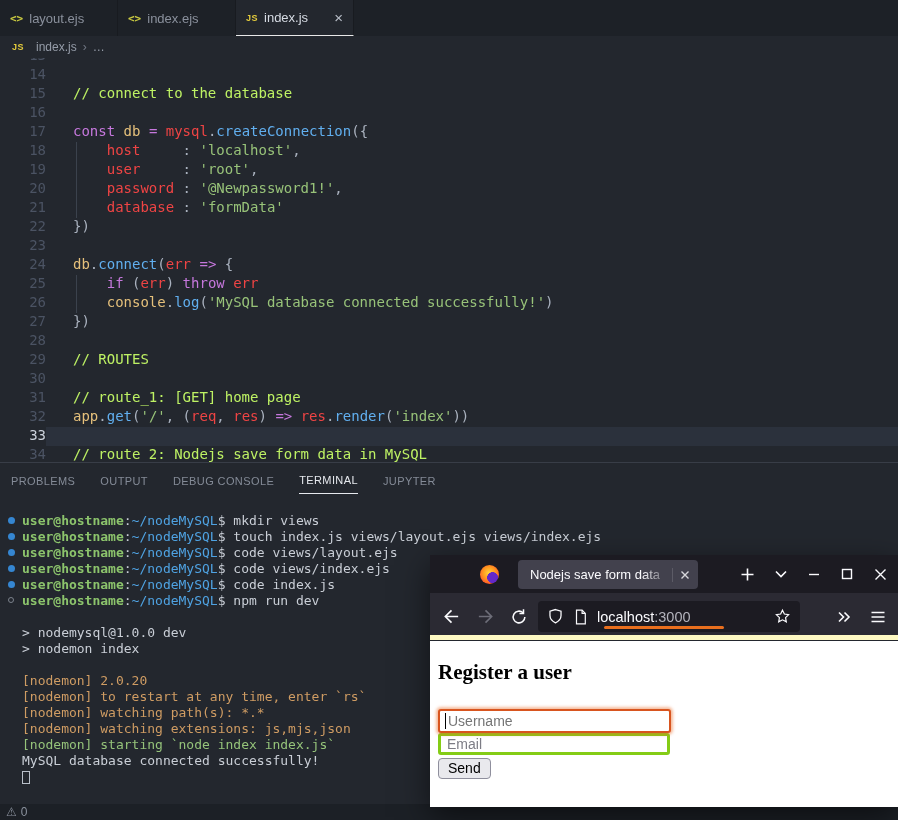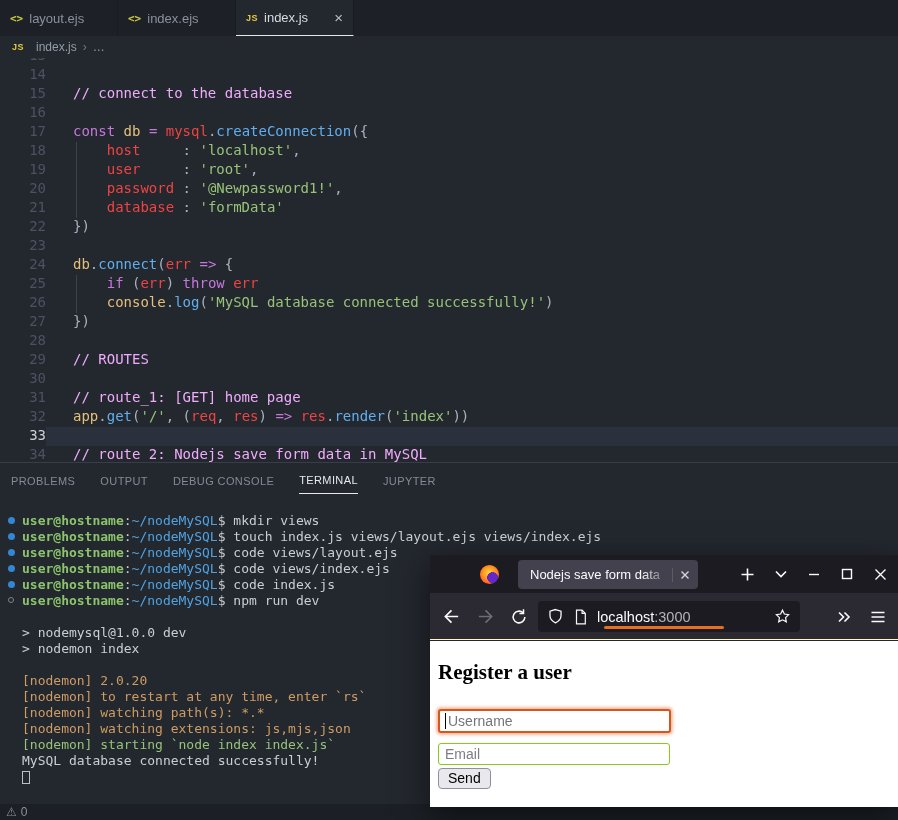--- a/index.html
+++ b/index.html
@@ -32,21 +32,21 @@
   .editor { height:404px; overflow:hidden; background:#23272e; }
   .elines { margin-top:-11px; }
   .eline { display:flex; height:19px; line-height:19px;
            font:14px "DejaVu Sans Mono", monospace; }
   .lnum { width:46px; text-align:right; color:#4b5363; flex:none; }
   .eline.active .lnum { color:#ccd2dc; }
   .lcode { flex:1; padding-left:27px; white-space:pre; position:relative; }
   .eline.active .lcode { background:#2b313c; }
   .lcode.guide::before { content:""; position:absolute; left:30px; top:0; bottom:0;
                          width:1px; background:#3b424d; }
-  .t-cm{color:#f0abfc} .t-kw{color:#c678dd} .t-vr{color:#e5c07b}
+  .t-cm{color:#bef264} .t-kw{color:#c678dd} .t-vr{color:#e5c07b}
   .t-fn{color:#61afef} .t-pr{color:#ef4444} .t-st{color:#98c379} .t-pu{color:#aab2bf}
 
   .panel { border-top:1px solid #383d47; height:342px; }
   .ptabs { height:33px; display:flex; gap:25px; padding-left:11px; align-items:center; }
   .ptab { font-size:11px; letter-spacing:.4px; color:#848b97; cursor:pointer;
           padding:9px 0 7px; }
   .ptab.active { color:#e6e9ee; border-bottom:1px solid #e6e9ee;text-align:right; }
 
   .term { position:relative; padding-top:17px; }
   .trow { position:relative; height:16px; line-height:16px; padding-left:22px;
@@ -80,21 +80,21 @@
             border-radius:4px; display:flex; align-items:center; padding:0 6px 0 12px;
             color:#fbfbfe; font-size:13px; cursor:pointer; }
   .ff-tab-title { flex:1; overflow:hidden; white-space:nowrap;
       -webkit-mask-image:linear-gradient(90deg,#000 80%,transparent);
       mask-image:linear-gradient(90deg,#000 80%,transparent); }
   .ff-tab-div { width:1px; height:14px; background:#5c5b66; margin:0 5px 0 2px; }
   .ff-title-btns { position:absolute; right:10px; top:0; height:38px;
                    display:flex; align-items:center; gap:19px; color:#fbfbfe; }
   .ff-title-btns > span { cursor:pointer; }
   .ff-toolbar { height:47px; background:#2b2a33; position:relative;
-                border-bottom:1px solid #fef9c3; color:#fbfbfe; }
+                border-bottom:5px solid #fef9c3; color:#fbfbfe; }
   .ff-nav { position:absolute; left:12px; top:0; height:47px; display:flex;
             align-items:center; gap:15px; }
   .ff-nav > span { cursor:pointer; }
   .dim { color:#6d6d78; }
   .urlbar { position:absolute; left:108px; top:8px; width:262px; height:31px;
             background:#1c1b22; border-radius:4px; display:flex; align-items:center;
             padding:0 9px; gap:9px; cursor:text; }
   .url-text { font-size:14.5px; }
   .url-host { color:#fbfbfe; } .url-port { color:#b3b3bc; }
   .url-underline { position:absolute; left:66px; bottom:3px; width:120px; height:3px;
@@ -107,22 +107,22 @@
                 padding:14px 0 0 8px; color:#000; }
   .ff-content h1 { font-family:"Liberation Serif", serif; font-size:21px; font-weight:bold;
                    margin-top:5px; }
   .reg-form { margin-top:24px; }
   .inwrap { position:relative; width:233px; }
   .caret { position:absolute; left:7px; top:4px; width:1px; height:16px; background:#000; }
   .in-user { display:block; width:233px; height:24px; border:2px solid #d8551f;
              border-radius:3px; box-shadow:0 0 3px 2px rgba(233,106,40,.45);
              padding:1px 4px 1px 8px; font:14px "Liberation Sans",sans-serif; outline:none; }
   .in-user::placeholder { color:#757575; }
-  .in-email { display:block; width:232px; height:22px; border:1px solid #84cc16;
-              border-radius:3px; padding:1px 6px; margin-top:10px;
+  .in-email { display:block; width:232px; height:22px; border:3px solid #84cc16;
+              border-radius:3px; padding:1px 6px; margin-top:0;
               font:14px "Liberation Sans",sans-serif; outline:none; }
   .in-email::placeholder { color:#7c7c85; }
   .btn-send { margin-top:3px; background:#e9e9ed; border:1px solid #8f8f9d; border-radius:4px;
               font:14px "Liberation Sans",sans-serif; color:#000; padding:1px 9px 2px;
               cursor:pointer; }
 </style>
 </head>
 <body>
 
 <div class="vsc">

